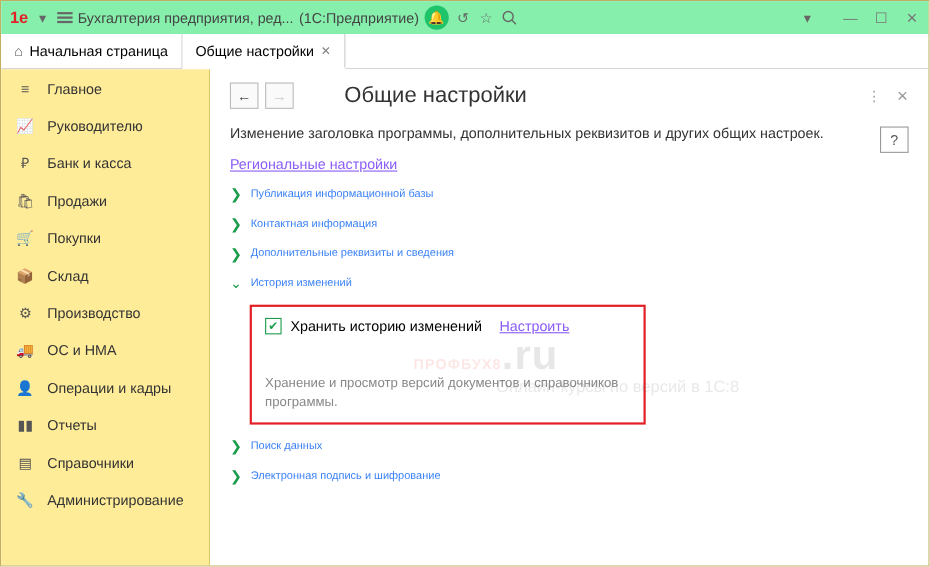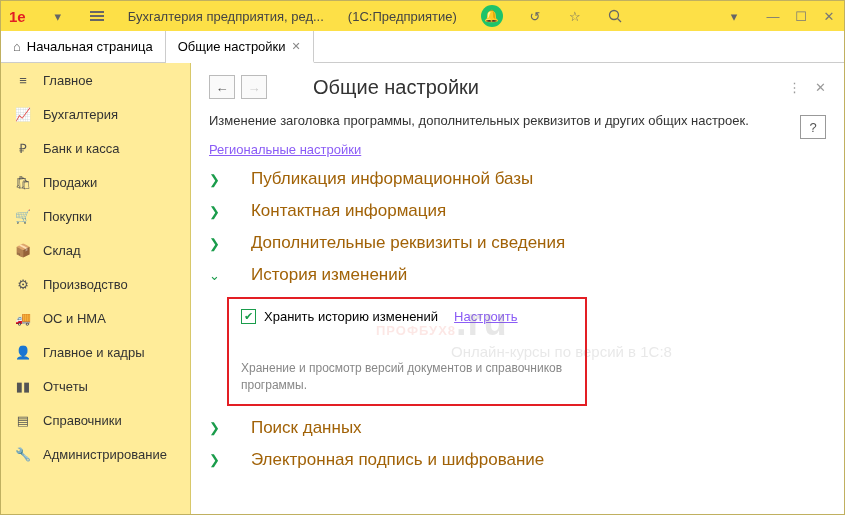--- a/index.html
+++ b/index.html
@@ -1,17 +1,17 @@
 <!DOCTYPE html>
 <html><head>
 <meta charset="utf-8">
 <style>
 *{box-sizing:border-box;margin:0;padding:0;font-family:Arial,sans-serif;font-size:13px;}
 body{width:845px;height:515px;border:1px solid #c0b060;background:#fff;overflow:hidden;position:relative;}
-.titlebar{height:30px;background:#fde047;display:flex;align-items:center;padding:0 8px;gap:24px;color:#555;}
+.titlebar{height:30px;background:#86efac;display:flex;align-items:center;padding:0 8px;gap:5px;color:#555;}
 .logo1c{color:#e31e24;font-weight:bold;font-size:15px;}
 .tb-icon{width:16px;height:16px;display:flex;align-items:center;justify-content:center;color:#666;cursor:default;}
 .burger{display:flex;flex-direction:column;gap:2px;}
 .burger span{width:14px;height:2px;background:#666;}
 .tb-title{flex:0 0 auto;color:#444;}
 .bell{width:22px;height:22px;border-radius:50%;background:#1ec36a;display:flex;align-items:center;justify-content:center;color:#fff;font-size:12px;}
 .tb-right{margin-left:auto;display:flex;align-items:center;gap:14px;}
 .win-btns{display:flex;gap:14px;margin-left:10px;}
 .win-btn{width:14px;height:14px;color:#777;display:flex;align-items:center;justify-content:center;}
 .tabbar{height:32px;background:#fff;border-bottom:1px solid #ccc;display:flex;align-items:stretch;}
@@ -32,21 +32,21 @@
 .page-title{font-size:20px;margin-left:40px;color:#333;}
 .toolbar-right{margin-left:auto;display:flex;gap:14px;color:#999;}
 .desc{color:#333;margin-bottom:14px;margin-top:12px;}
 .help-btn{position:absolute;right:18px;top:52px;width:26px;height:24px;border:1px solid #999;display:flex;align-items:center;justify-content:center;color:#555;cursor:pointer;}
 .field-row{display:flex;align-items:center;gap:8px;margin-bottom:10px;}
 .field-label{color:#333;}
 .text-input{flex:0 0 420px;height:24px;border:1px solid #aaa;padding:0 6px;}
 .link{color:#8b5cf6;text-decoration:underline;cursor:pointer;}
 .section{margin:12px 0;display:flex;align-items:center;gap:8px;cursor:pointer;}
 .chev{color:#1a9c4b;font-size:13px;}
-.section-title{color:#a16207;font-size:17px;margin-left:23px;}
+.section-title{color:#3b82f6;font-size:10px;}
 .highlight-box{border:2px solid #e31e24;padding:10px 12px;margin:6px 0 10px 18px;max-width:360px;}
 .chk-row{display:flex;align-items:center;gap:8px;margin-bottom:6px;}
 .chk{width:15px;height:15px;border:1px solid #1a9c4b;display:flex;align-items:center;justify-content:center;color:#1a9c4b;font-size:11px;cursor:pointer;}
 .hint{color:#888;font-size:12px;line-height:1.4;margin-top:36px;}
 </style>
 </head>
 <body>
 
 <div class="titlebar">
   <span class="logo1c">1e</span>
@@ -89,21 +89,21 @@
 </div>
 
 <div class="workarea">
   <div class="sidebar">
     <div class="sb-item">
         <span class="sb-icon">≡</span>
         <span>Главное</span>
       </div>
     <div class="sb-item">
         <span class="sb-icon">📈</span>
-        <span>Бухгалтерия</span>
+        <span>Руководителю</span>
       </div>
     <div class="sb-item">
         <span class="sb-icon">₽</span>
         <span>Банк и касса</span>
       </div>
     <div class="sb-item">
         <span class="sb-icon">🛍</span>
         <span>Продажи</span>
       </div>
     <div class="sb-item">
@@ -117,21 +117,21 @@
     <div class="sb-item">
         <span class="sb-icon">⚙</span>
         <span>Производство</span>
       </div>
     <div class="sb-item">
         <span class="sb-icon">🚚</span>
         <span>ОС и НМА</span>
       </div>
     <div class="sb-item">
         <span class="sb-icon">👤</span>
-        <span>Главное и кадры</span>
+        <span>Операции и кадры</span>
       </div>
     <div class="sb-item">
         <span class="sb-icon">▮▮</span>
         <span>Отчеты</span>
       </div>
     <div class="sb-item">
         <span class="sb-icon">▤</span>
         <span>Справочники</span>
       </div>
     <div class="sb-item">

